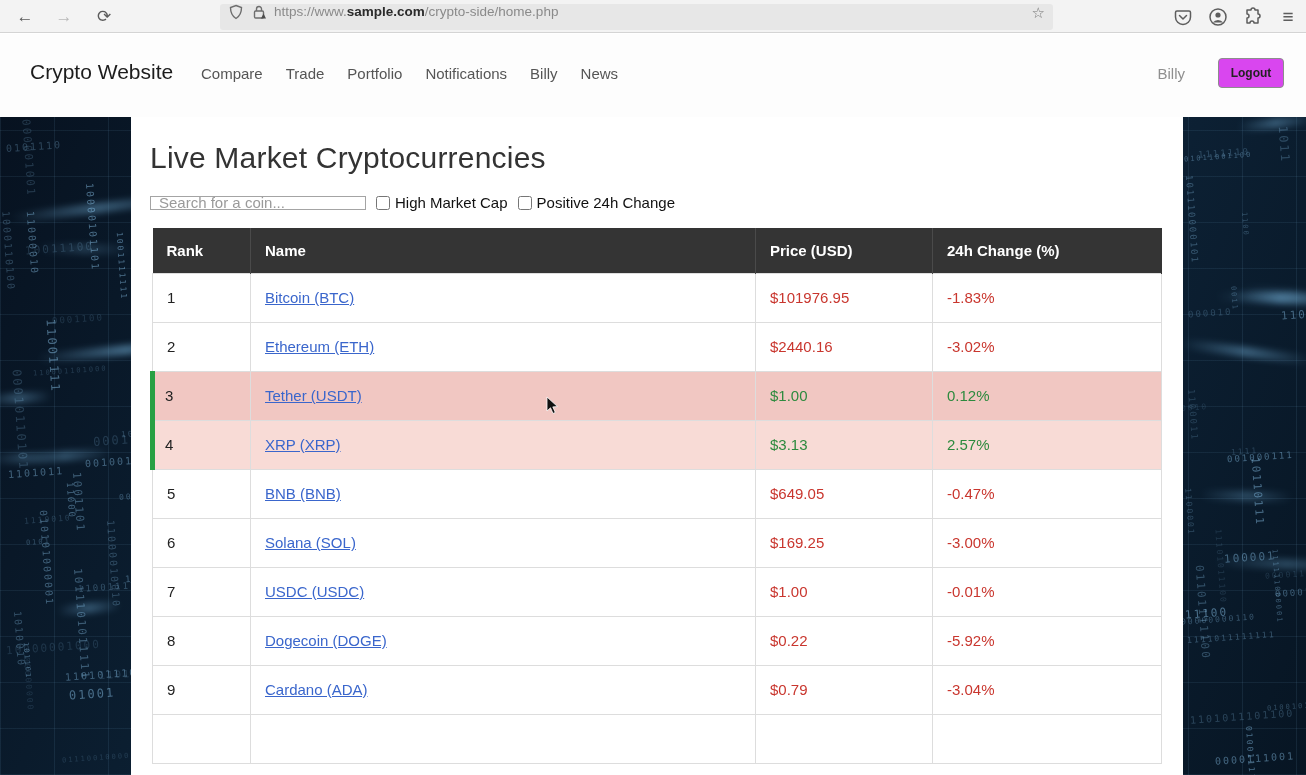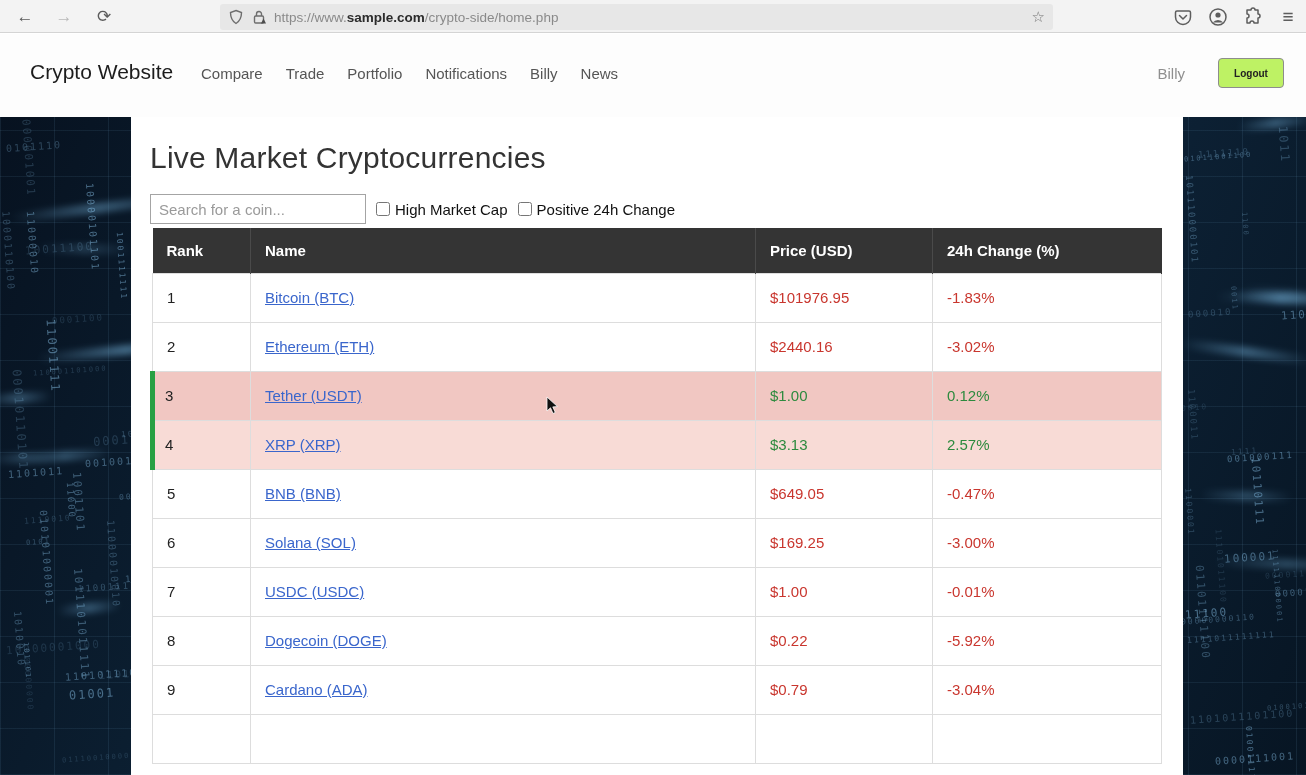--- a/index.html
+++ b/index.html
@@ -7,57 +7,57 @@
   body { font-family:"Liberation Sans", sans-serif; background:#fff; overflow:hidden; }
   #stage { position:relative; width:1306px; height:775px; overflow:hidden; }
 
   
   .toolbar { position:absolute; left:0; top:0; width:1306px; height:33px;
     background:#f3f3f3; border-bottom:1px solid #d4d4d4; }
   .nav-btn { position:absolute; top:4px; width:26px; height:26px; border:none; background:transparent;
     font-size:17px; color:#5b5b5b; cursor:pointer; line-height:26px; text-align:center; }
   .nav-btn.disabled { color:#b8b8b8; }
   .urlbar { position:absolute; left:220px; top:4px; width:833px; height:26px;
-    background:#e7e7e7; border-radius:3px; display:flex; align-items:center; padding:0 8px; }
+    background:#e7e7e7; border-radius:3px; display:flex; align-items:flex-start; padding:0 8px; }
   .urlbar .glyph { width:16px; height:16px; flex:0 0 auto; margin-right:7px; position:relative; }
   .url-text { font-size:13.5px; color:#8a8a8a; white-space:nowrap; overflow:hidden; flex:1; }
   .url-text b { color:#2b2b2b; font-weight:700; }
   .star { margin-left:auto; font-size:15px; color:#777; }
   .tb-right { position:absolute; right:8px; top:4px; display:flex; gap:15px; align-items:center; height:26px; }
   .tb-right .tbi { width:20px; height:20px; color:#5d5d5d; }
   svg.icon { display:block; }
 
   
   .site-header { position:absolute; left:0; top:34px; width:1306px; height:83px; background:#fdfdfd; }
   .brand { position:absolute; left:30px; top:26px; font-size:21px; font-weight:400; color:#1c1c1c; }
   .main-nav { position:absolute; left:201px; top:31px; display:flex; gap:23px; }
   .main-nav a { font-size:15px; color:#555; text-decoration:none; cursor:pointer; }
   .user-name { position:absolute; right:121px; top:31px; font-size:15px; color:#8f8f8f; }
-  .logout-btn { position:absolute; right:22px; top:24px; width:66px; height:30px; background:#bef264;
-    border:1px solid #8d8d8d; border-radius:4px; font-size:10px; font-weight:700; color:#222;
+  .logout-btn { position:absolute; right:22px; top:24px; width:66px; height:30px; background:#d946ef;
+    border:1px solid #8d8d8d; border-radius:4px; font-size:12px; font-weight:700; color:#222;
     font-family:"Liberation Sans", sans-serif; cursor:pointer; }
 
   
   .main-area { position:absolute; left:0; top:117px; width:1306px; height:658px;
     background:
       repeating-linear-gradient(90deg, rgba(130,190,230,.10) 0 1px, transparent 1px 54px),
       repeating-linear-gradient(0deg, rgba(130,190,230,.09) 0 1px, transparent 1px 46px),
       linear-gradient(112deg,#071220 0%,#0c2134 30%,#123150 52%,#0d2236 72%,#071523 100%);
     overflow:hidden; }
   .streak { position:absolute; height:10px; filter:blur(3px); border-radius:5px;
     background:linear-gradient(90deg, rgba(90,170,220,0), rgba(140,210,255,.55), rgba(90,170,220,0)); }
   .bin { position:absolute; font-family:"DejaVu Sans Mono", monospace; color:rgba(150,210,250,.55);
     font-size:9px; letter-spacing:2px; white-space:nowrap; transform:rotate(-4deg); }
 
   
   .card { position:absolute; left:131px; top:0; width:1052px; height:658px; background:#fff; }
   .page-title { position:absolute; left:19px; top:24px; font-size:30px; font-weight:400; color:#333;
     letter-spacing:.2px; }
   .controls { position:absolute; left:19px; top:77px; display:flex; align-items:center; }
-  .search-input { width:216px; height:30px; border:1px solid #a4a4a4; font-size:15px; padding:0 8px;
+  .search-input { width:216px; height:14px; border:1px solid #a4a4a4; font-size:15px; padding:0 8px;
     color:#333; font-family:"Liberation Sans", sans-serif; }
   .search-input::placeholder { color:#9a9a9a; }
   .chk-group { display:flex; align-items:center; margin-left:10px; }
   .chk-group input { width:14px; height:14px; margin-right:5px; }
   .chk-group label { font-size:15px; color:#111; }
 
   
   table.market { position:absolute; left:19px; top:111px; width:1009px; border-collapse:collapse;
     table-layout:fixed; }
   col.c-rank{width:98px;} col.c-name{width:505px;} col.c-price{width:177px;} col.c-change{width:229px;}

